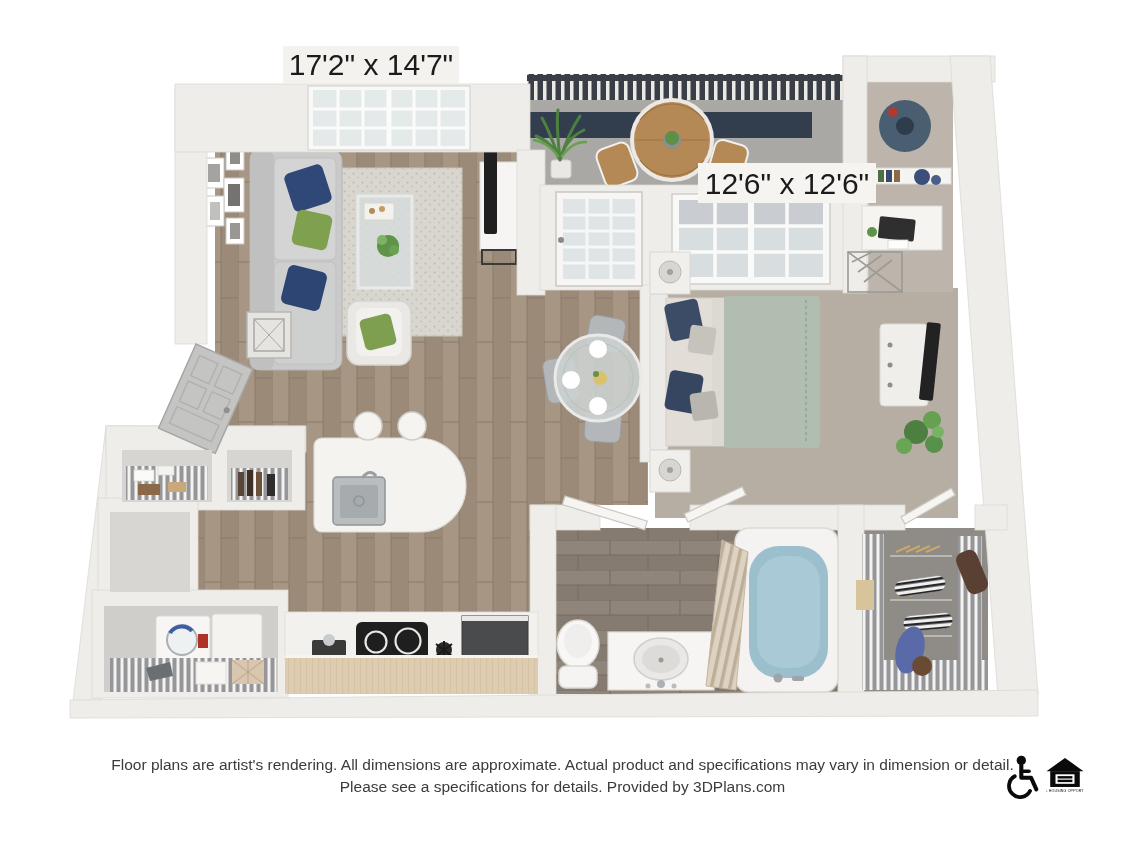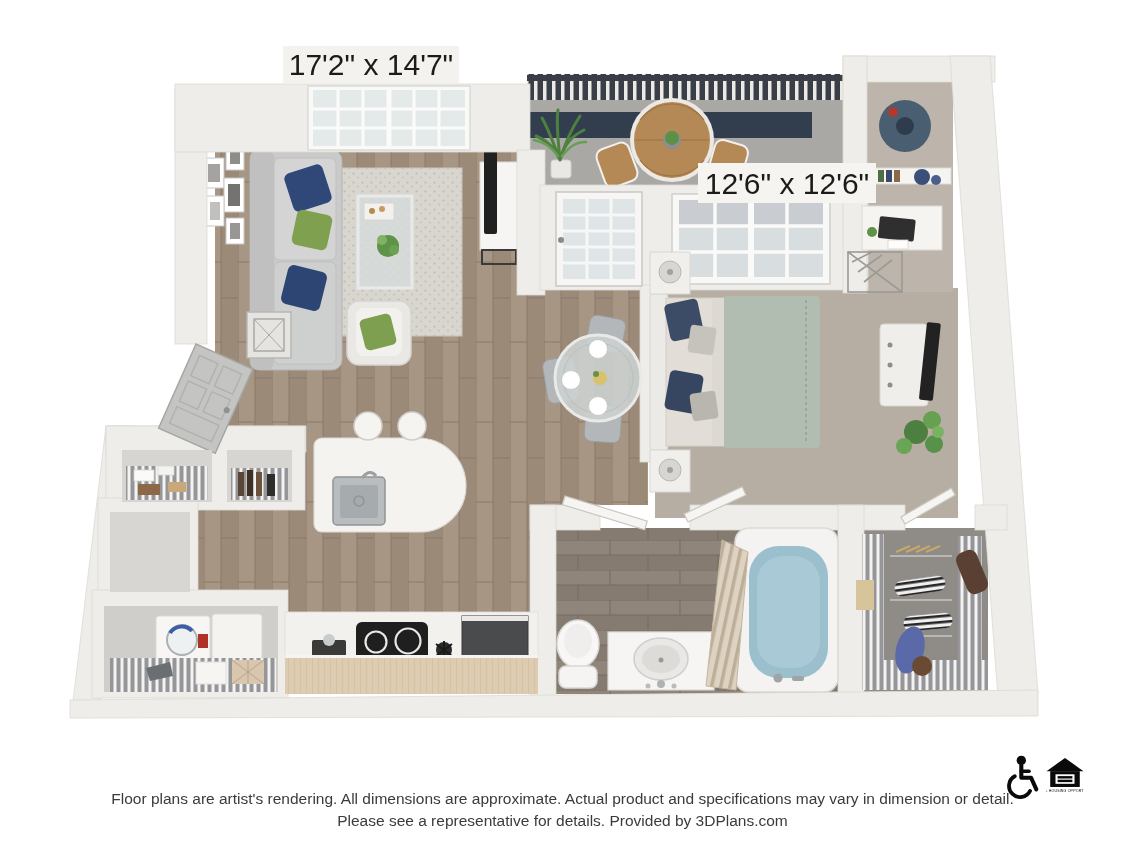--- a/index.html
+++ b/index.html
@@ -1,20 +1,20 @@
 <!DOCTYPE html>
 <html><head>
 <meta charset="utf-8">
 <style>
   html,body{margin:0;padding:0;background:#fff;}
   .canvas{position:relative;width:1125px;height:844px;background:#ffffff;overflow:hidden;
           font-family:"Liberation Sans", sans-serif;}
   .plan-svg{position:absolute;left:0;top:0;}
   .dim-label{font-family:"Liberation Sans", sans-serif;font-size:30px;fill:#1b1b1b;}
-  .footer{position:absolute;left:0;top:791px;width:1125px;text-align:center;color:#3b3b3b;}
+  .footer{position:absolute;left:0;top:757px;width:1125px;text-align:center;color:#3b3b3b;}
   .footer p{margin:0 0 6.5px 0;font-size:15.5px;line-height:15.5px;}
   .footer-icons{position:absolute;left:1006px;top:755px;display:flex;gap:5px;align-items:flex-start;}
   .eh-caption{font-size:3.4px;letter-spacing:.15px;fill:#0a0a0a;font-family:"Liberation Sans",sans-serif;}
 </style>
 </head>
 <body>
 
 <div class="canvas">
 <svg class="plan-svg" width="1125" height="844" viewBox="0 0 1125 844">
   <defs>
@@ -406,21 +406,21 @@
     <text x="371" y="75" text-anchor="middle" class="dim-label">17'2" x 14'7"</text>
   </g>
   <g>
     <rect x="698" y="163" width="178" height="40" fill="#f5f4f1"></rect>
     <text x="787" y="194" text-anchor="middle" class="dim-label">12'6" x 12'6"</text>
   </g>
 </svg>
 
 <div class="footer">
   <p>Floor plans are artist's rendering. All dimensions are approximate. Actual product and specifications may vary in dimension or detail.</p>
-  <p>Please see a representative for details. Provided by 3DPlans.com</p>
+  <p>Please see a specifications for details. Provided by 3DPlans.com</p>
 </div>
 
 <div class="footer-icons">
   <svg width="35" height="44" viewBox="0 0 24 30">
     <circle cx="10.5" cy="3.6" r="3.2" fill="#0a0a0a"></circle>
     <path d="M10.5 7 V15.5 H17.2 L20.8 23.5" fill="none" stroke="#0a0a0a" stroke-width="2.8" stroke-linecap="round" stroke-linejoin="round"></path>
     <path d="M10.5 11 H15.8" stroke="#0a0a0a" stroke-width="2.4" stroke-linecap="round"></path>
     <path d="M6 14.5 a7.6 7.6 0 1 0 10.5 10" fill="none" stroke="#0a0a0a" stroke-width="2.6" stroke-linecap="round"></path>
   </svg>
   <svg width="38" height="46" viewBox="0 0 36 40">

